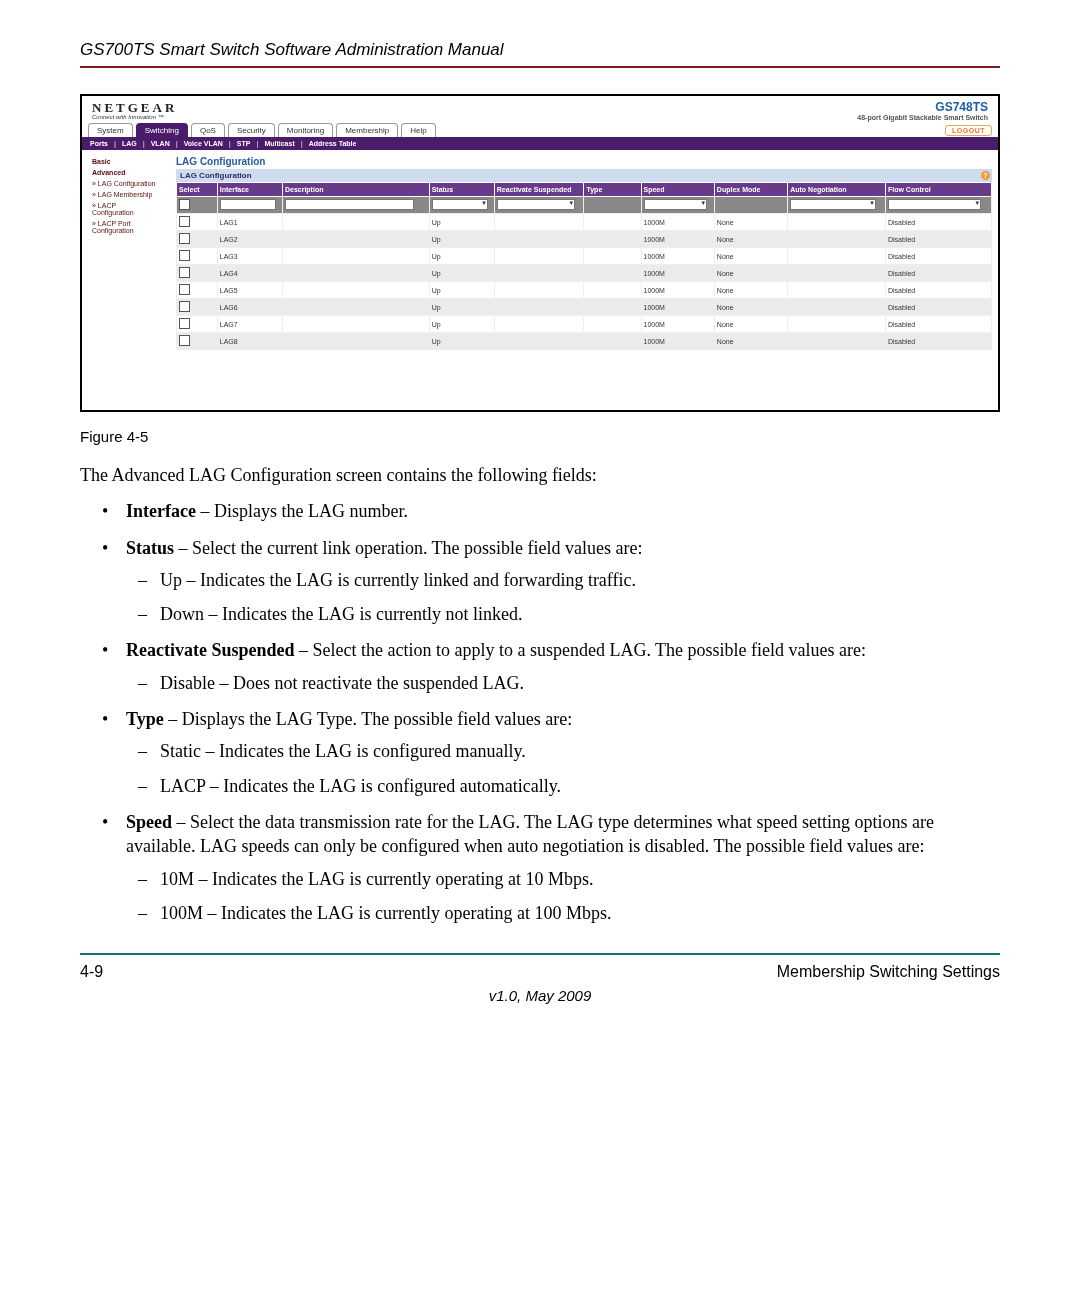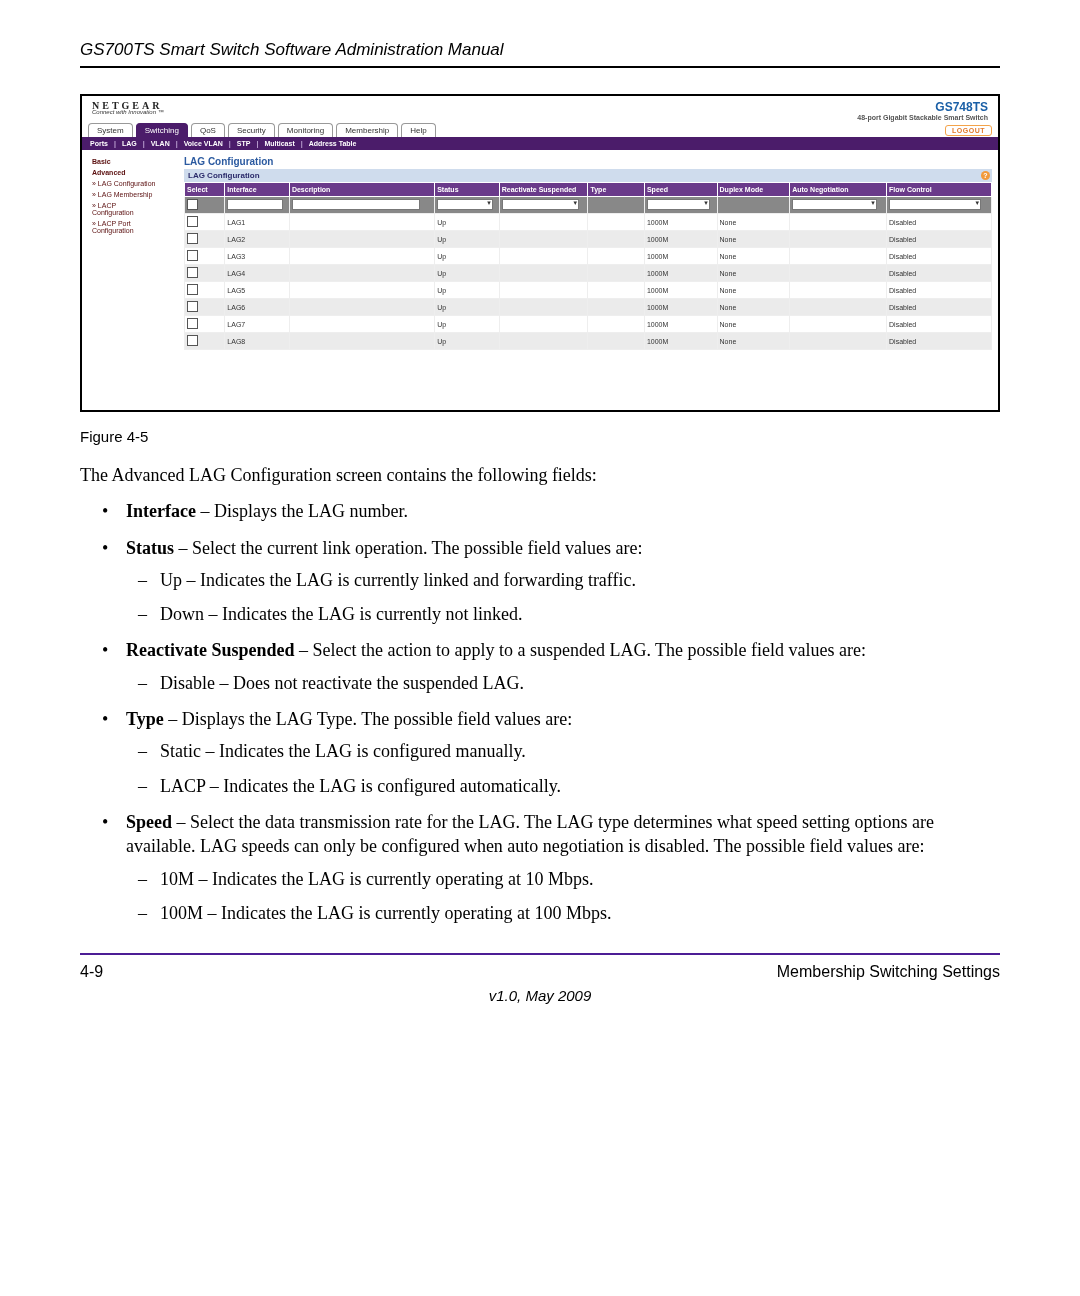--- a/index.html
+++ b/index.html
@@ -1,34 +1,34 @@
 <!DOCTYPE html>
 <html><head>
 <meta charset="utf-8">
 <style>
   body { background:#fff; margin:0; padding:0; font-family:"Times New Roman", Times, serif; font-size:18px; color:#000; }
   .page { width:1000px; margin:0 auto; padding:40px 40px 20px; box-sizing:border-box; }
-  .running-head { font-style:italic; font-family:Arial, Helvetica, sans-serif; font-size:17px; padding-bottom:6px; border-bottom:2px solid #000000; margin-bottom:26px; }
+  .running-head { font-style:italic; font-family:Arial, Helvetica, sans-serif; font-size:17px; padding-bottom:6px; border-bottom:2px solid #7f1d1d; margin-bottom:26px; }
   .figure { border:2px solid #000; background:#fff; }
   .figure-inner { font-family:Tahoma, Arial, sans-serif; font-size:8px; color:#333; }
   .brand-row { display:flex; justify-content:space-between; align-items:flex-start; padding:4px 10px 0; }
-  .brand { font-family:"Times New Roman",serif; font-weight:bold; letter-spacing:3px; font-size:10px; color:#222; }
+  .brand { font-family:"Times New Roman",serif; font-weight:bold; letter-spacing:3px; font-size:13px; color:#222; }
   .brand-tag { font-size:6px; font-style:italic; margin-top:-2px; }
   .prod { text-align:right; }
   .prod-code { color:#1a5fa6; font-weight:bold; font-size:12px; font-family:Arial,sans-serif; }
   .prod-sub { font-size:7px; color:#555; font-weight:bold; }
   .nav { display:flex; align-items:center; padding:2px 6px 0; gap:4px; }
   .nav-tab { border:1px solid #999; border-bottom:none; padding:2px 8px; font-size:8px; border-radius:4px 4px 0 0; background:#fff; color:#333; margin-right:-1px; }
   .nav-tab.active { background:#4b1c6a; color:#fff; border-color:#4b1c6a; }
   .logout { margin-left:auto; border:1px solid #f4a34a; color:#e2792a; font-size:7px; padding:1px 6px; border-radius:3px; font-weight:bold; letter-spacing:0.5px; }
   .subnav { background:#4b1c6a; color:#fff; font-size:7px; font-weight:bold; padding:3px 8px; }
   .subnav span { margin-right:6px; }
   .subnav .sep { color:#c0a7d6; margin-right:6px; }
   .subnav .here { color:#fff; }
-  .body-row { display:flex; gap:16px; }
+  .body-row { display:flex; gap:8px; }
   .side { width:86px; padding:6px 0 0; }
   .side-item { padding:2px 10px; font-size:7px; color:#5a0f0f; }
   .side-item.head { font-weight:bold; }
   .main { flex:1; padding:6px 6px 60px 0; }
   .sec-title { color:#2b5aa0; font-weight:bold; font-size:10px; margin-bottom:2px; }
   .panel-head { background:#cfdced; color:#2b2b6b; font-weight:bold; font-size:8px; padding:2px 4px; position:relative; }
   .panel-close { position:absolute; right:2px; top:2px; width:9px; height:9px; background:#f39a3a; border-radius:50%; font-size:7px; color:#fff; display:flex; align-items:center; justify-content:center; }
   table.grid { border-collapse:collapse; width:100%; table-layout:fixed; }
   .grid th { background:#6a3a8a; color:#fff; font-size:7px; font-weight:bold; padding:3px 2px; border:1px solid #fff; text-align:left; }
   .grid td { font-size:7px; padding:2px 2px; border:1px solid #eee; background:#fff; }
@@ -39,21 +39,21 @@
   .sel::after { content:"▾"; position:absolute; right:1px; top:-1px; font-size:7px; color:#333; }
   .fld { display:inline-block; border:1px solid #777; background:#fff; width:90%; height:9px; }
   .fig-label { font-family:Arial, Helvetica, sans-serif; font-weight:normal; font-size:15px; margin:16px 0 18px; }
   .body-text p { margin:0 0 12px; line-height:1.35; }
   ul.lvl1 { list-style:none; padding-left:46px; margin:0; }
   ul.lvl1 > li { position:relative; margin-bottom:12px; line-height:1.35; }
   ul.lvl1 > li::before { content:"•"; position:absolute; left:-24px; top:0; font-size:18px; }
   ul.lvl2 { list-style:none; padding-left:34px; margin:8px 0 0; }
   ul.lvl2 > li { position:relative; margin-bottom:10px; line-height:1.35; }
   ul.lvl2 > li::before { content:"–"; position:absolute; left:-22px; top:0; }
-  .footer { border-top:2px solid #4c1d95; margin-top:28px; padding-top:8px; display:flex; justify-content:space-between; font-family:Arial,Helvetica,sans-serif; font-size:16px; }
+  .footer { border-top:2px solid #0f766e; margin-top:28px; padding-top:8px; display:flex; justify-content:space-between; font-family:Arial,Helvetica,sans-serif; font-size:16px; }
   .ver { text-align:center; font-style:italic; font-family:Arial,Helvetica,sans-serif; font-size:15px; margin-top:6px; }
 </style>
 </head>
 <body>
 
 <div class="page">
   <div class="running-head">GS700TS Smart Switch Software Administration Manual</div>
 
   <div class="figure">
     <div class="figure-inner">

